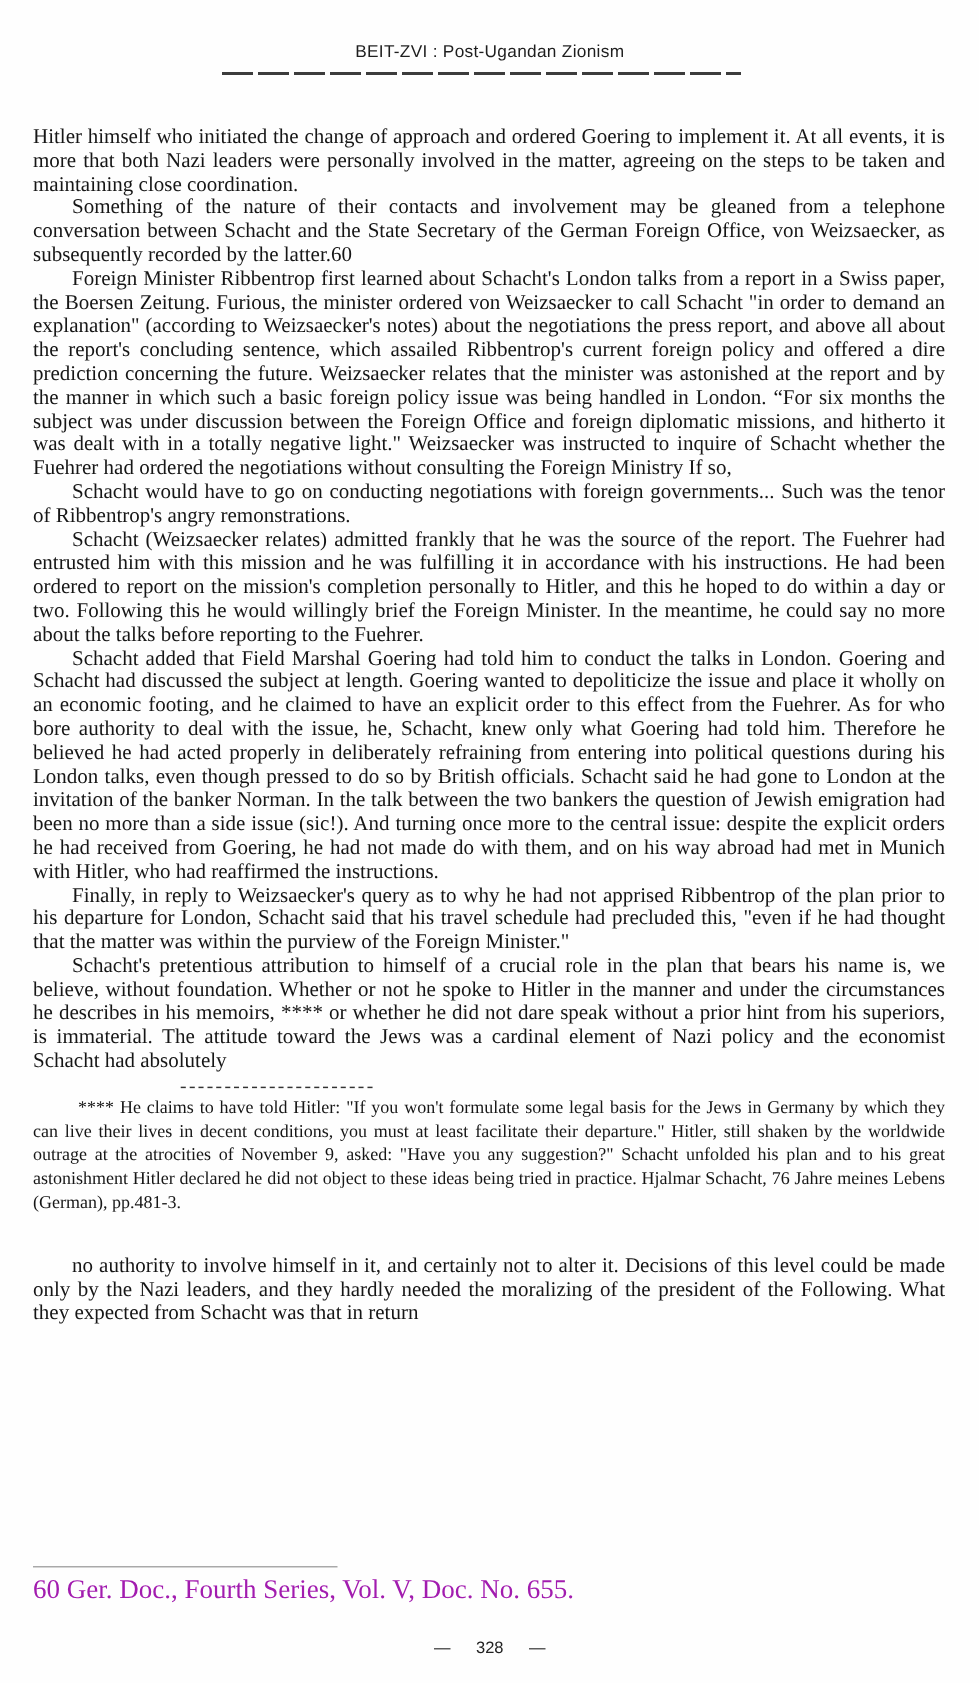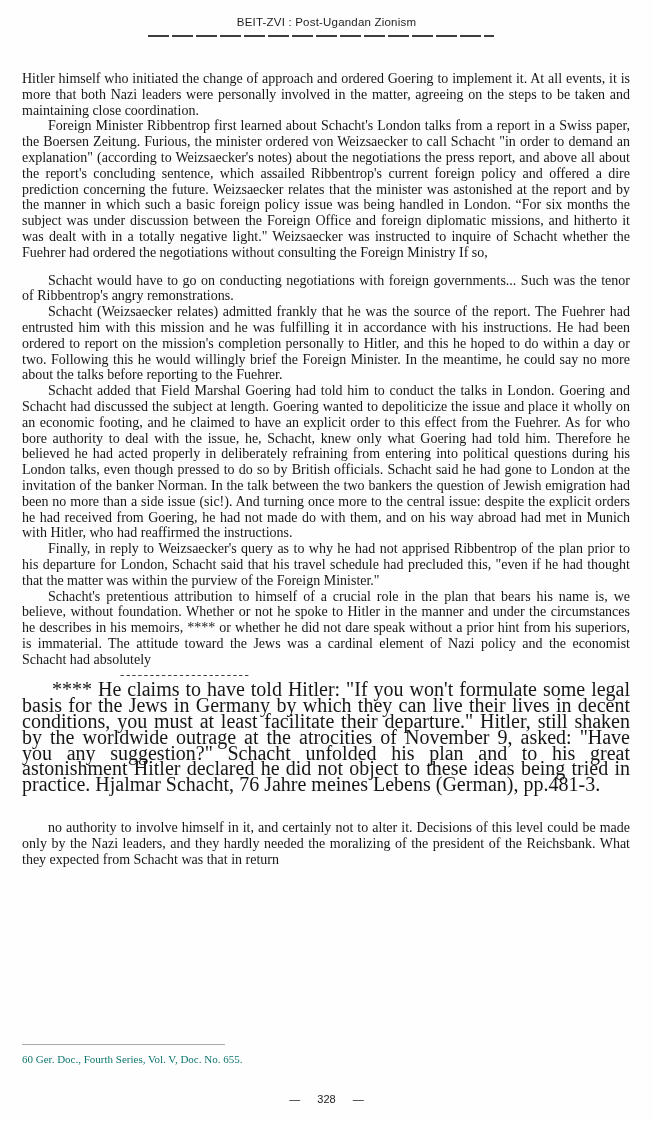--- a/index.html
+++ b/index.html
@@ -8,21 +8,21 @@
     width: 653px;
     height: 1122px;
     background: #fefefe;
     color: #161616;
     font-family: "Liberation Serif", serif;
     overflow: hidden;
     box-sizing: border-box;
   }
   
   .running-header {
-    padding-top: 16px;
+    padding-top: 29px;
     text-align: center;
     font-family: "Liberation Sans", sans-serif;
     font-size: 11.5px;
     line-height: 13px;
     color: #1e1e1e;
     letter-spacing: 0.2px;
   }
   .header-rule {
     width: 346px;
     height: 2px;
@@ -31,56 +31,56 @@
   }
   
   .content {
     margin: 34px 23px 0 22px;
     font-size: 14px;
     line-height: 15.8px;
     text-align: justify;
   }
   .content p { margin: 0; }
   p.indent { text-indent: 26px; }
-  p.spaced { margin-top: 12px; }
+  p.spaced { margin-top: 0; }
   .it { }
   
   .footnote-divider {
     margin: 2px 0 1px 98px;
     font-size: 13px;
     line-height: 12px;
     letter-spacing: 1.6px;
     color: #333;
     white-space: nowrap;
   }
   .footnote-block {
     margin: 2px 0 0 46px;
     text-indent: 30px;
-    font-size: 20px;
+    font-size: 12px;
     line-height: 15.8px;
     text-align: justify;
   }
   .closing-paragraph { margin-top: 27px !important; }
   
   .footnote-area {
     position: absolute;
     left: 22px;
     right: 23px;
     top: 1044px;
   }
   .footnote-rule {
     width: 203px;
     height: 1px;
     background: #a9a9a9;
   }
   .footnote-citation {
     margin-top: 7px;
-    font-size: 11px;
+    font-size: 18px;
     line-height: 14px;
-    color: #0f766e;
+    color: #a21caf;
   }
   
   .page-number {
     position: absolute;
     left: 0;
     right: 0;
     top: 1093px;
     display: flex;
     justify-content: center;
     align-items: center;
@@ -93,32 +93,33 @@
 </head>
 <body>
 
 <div class="page">
 
   <div class="running-header">BEIT-ZVI : Post-Ugandan Zionism</div>
   <div class="header-rule"></div>
 
   <div class="content">
     <p class="para"><span>Hitler himself who initiated the change of approach and ordered Goering to implement it. At all events, it is more that both Nazi leaders were personally involved in the matter, agreeing on the steps to be taken and maintaining close coordination.</span></p>
+    <p class="para indent"><span>Something of the nature of their contacts and involvement may be gleaned from a telephone conversation between Schacht and the State Secretary of the German Foreign Office, von Weizsaecker, as subsequently recorded by the latter.60</span></p>
     <p class="para indent"><span>Foreign Minister Ribbentrop first learned about Schacht's London talks from a report in a Swiss paper, the </span><span class="it">Boersen Zeitung</span><span>. Furious, the minister ordered von Weizsaecker to call Schacht "in order to demand an explanation" (according to Weizsaecker's notes) about the negotiations the press report, and above all about the report's concluding sentence, which assailed Ribbentrop's current foreign policy and offered a dire prediction concerning the future. Weizsaecker relates that the minister was astonished at the report and by the manner in which such a basic foreign policy issue was being handled in London. “For six months the subject was under discussion between the Foreign Office and foreign diplomatic missions, and hitherto it was dealt with in a totally negative light." Weizsaecker was instructed to inquire of Schacht whether the Fuehrer had ordered the negotiations without consulting the Foreign Ministry If so,</span></p>
     <p class="para indent spaced"><span>Schacht would have to go on conducting negotiations with foreign governments... Such was the tenor of Ribbentrop's angry remonstrations.</span></p>
     <p class="para indent"><span>Schacht (Weizsaecker relates) admitted frankly that he was the source of the report. The Fuehrer had entrusted him with this mission and he was fulfilling it in accordance with his instructions. He had been ordered to report on the mission's completion personally to Hitler, and this he hoped to do within a day or two. Following this he would willingly brief the Foreign Minister. In the meantime, he could say no more about the talks before reporting to the Fuehrer.</span></p>
     <p class="para indent"><span>Schacht added that Field Marshal Goering had told him to conduct the talks in London. Goering and Schacht had discussed the subject at length. Goering wanted to depoliticize the issue and place it wholly on an economic footing, </span><span class="it">and he claimed to have an explicit order to this effect from the Fuehrer</span><span>. As for who bore authority to deal with the issue, he, Schacht, knew only what Goering had told him. Therefore he believed he had acted properly in deliberately refraining from entering into political questions during his London talks, even though pressed to do so by British officials. Schacht said he had gone to London at the invitation of the banker Norman. In the talk between the two bankers the question of Jewish emigration had been no more than a side issue (sic!). And turning once more to the central issue: despite the explicit orders he had received from Goering, he had not made do with them, and on his way abroad had met in Munich with Hitler, who had reaffirmed the instructions.</span></p>
     <p class="para indent"><span>Finally, in reply to Weizsaecker's query as to why he had not apprised Ribbentrop of the plan prior to his departure for London, Schacht said that his travel schedule had precluded this, "even if he had thought that the matter was within the purview of the Foreign Minister."</span></p>
     <p class="para indent"><span>Schacht's pretentious attribution to himself of a crucial role in the plan that bears his name is, we believe, without foundation. Whether or not he spoke to Hitler in the manner and under the circumstances he describes in his memoirs, **** or whether he did not dare speak without a prior hint from his superiors, is immaterial. The attitude toward the Jews was a cardinal element of Nazi policy and the economist Schacht had absolutely</span></p>
 
     <div class="footnote-divider">----------------------</div>
 
     <p class="footnote-block"><span>**** He claims to have told Hitler: "If you won't formulate some legal basis for the Jews in Germany by which they can live their lives in decent conditions, you must at least facilitate their departure." Hitler, still shaken by the worldwide outrage at the atrocities of November 9, asked: "Have you any suggestion?" Schacht unfolded his plan and to his great astonishment Hitler declared he did not object to these ideas being tried in practice. Hjalmar Schacht, </span><span class="it">76 Jahre meines Lebens</span><span> (German), pp.481-3.</span></p>
 
-    <p class="para indent closing-paragraph"><span>no authority to involve himself in it, and certainly not to alter it. Decisions of this level could be made only by the Nazi leaders, and they hardly needed the moralizing of the president of the Reichsbank. What they expected from Schacht was that in return</span></p>
+    <p class="para indent closing-paragraph"><span>no authority to involve himself in it, and certainly not to alter it. Decisions of this level could be made only by the Nazi leaders, and they hardly needed the moralizing of the president of the Following. What they expected from Schacht was that in return</span></p>
   </div>
 
   <div class="footnote-area">
     <div class="footnote-rule"></div>
     <div class="footnote-citation">60 Ger. Doc., Fourth Series, Vol. V, Doc. No. 655.</div>
   </div>
 
   <div class="page-number">
     <span>—</span>
     <span>328</span>

